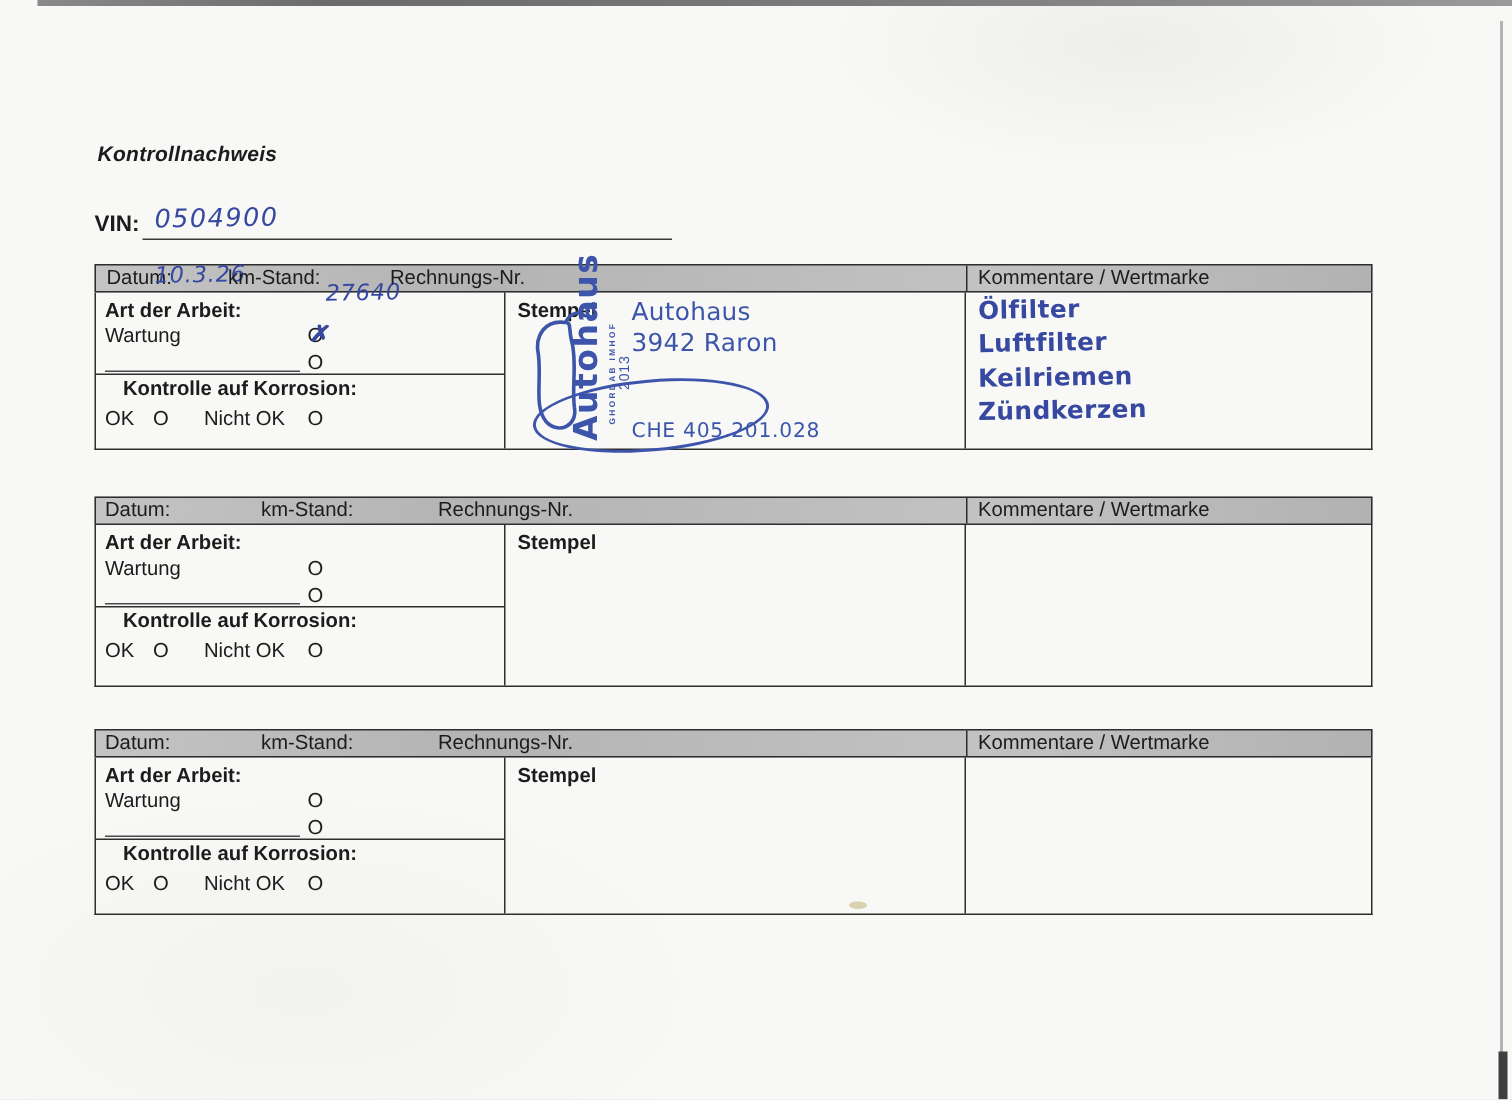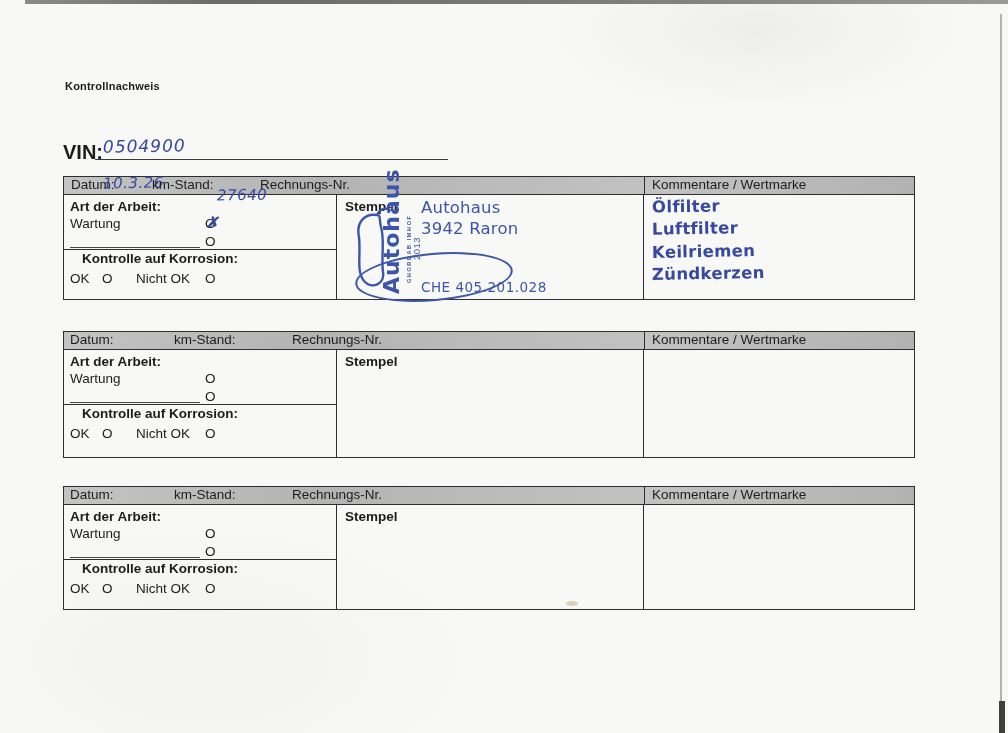--- a/index.html
+++ b/index.html
@@ -18,23 +18,23 @@
     overflow:hidden;
     font-family:"Liberation Sans", sans-serif;
     color:#1c1c1c;
   }
   
   .scan-top-line{position:absolute;left:25px;right:0;top:0;height:4px;background:linear-gradient(90deg,#8a8a8a,#6b6b6b 20%,#7d7d7d 60%,#9a9a9a);}
   .scan-right-line{position:absolute;right:6px;top:14px;bottom:0;width:2px;background:#b3b3b3;}
   .scan-right-blob{position:absolute;right:3px;bottom:0;width:6px;height:32px;background:#3f3f3f;}
   .scan-smudge{position:absolute;left:566px;top:601px;width:12px;height:5px;background:#cfc49b;border-radius:50%;opacity:.75;}
 
-  .title{position:absolute;left:65px;top:80px;margin:0;font-size:11px;font-weight:bold;letter-spacing:.2px;}
-
-  .vin-label{position:absolute;left:63px;top:141px;font-size:20px;font-weight:bold;}
+  .title{position:absolute;left:65px;top:94px;margin:0;font-size:14px;font-weight:bold;letter-spacing:.2px;font-style:italic;}
+
+  .vin-label{position:absolute;left:63px;top:141px;font-size:15px;font-weight:bold;}
   .vin-value{position:absolute;left:103px;top:136px;}
   .vin-underline{position:absolute;left:95px;top:159px;width:353px;border-bottom:1.6px solid #3a3a3a;}
 
   .handwriting{
     font-family:"DejaVu Sans", sans-serif;
     color:var(--ink-blue);
     font-style:italic;
     letter-spacing:1px;
     font-size:17px;
     transform:rotate(-1deg);

